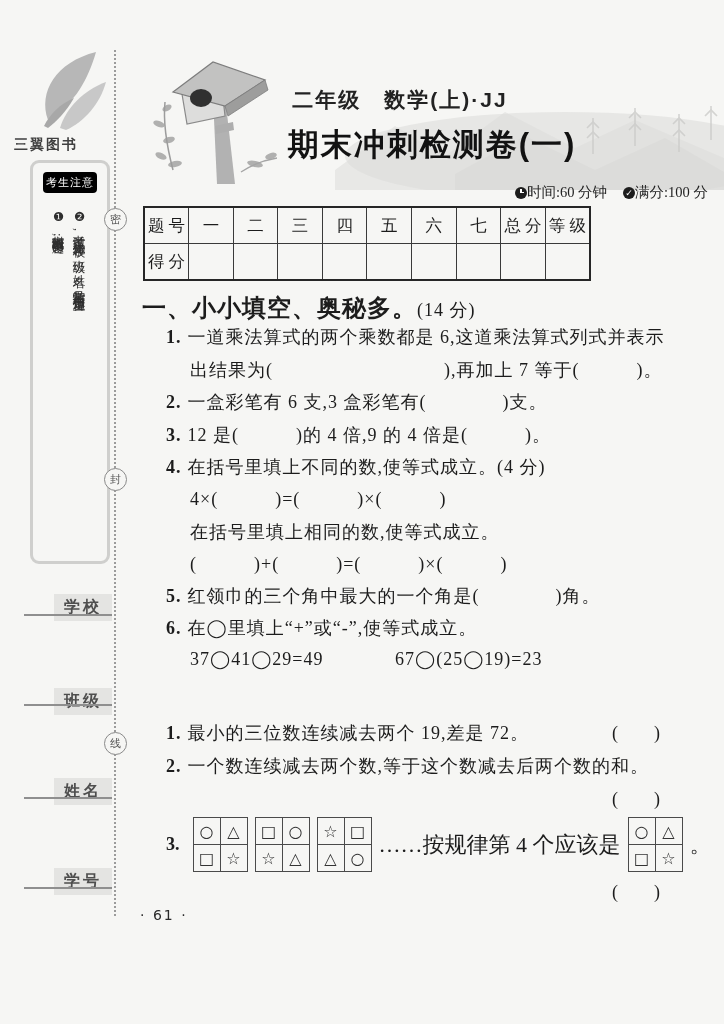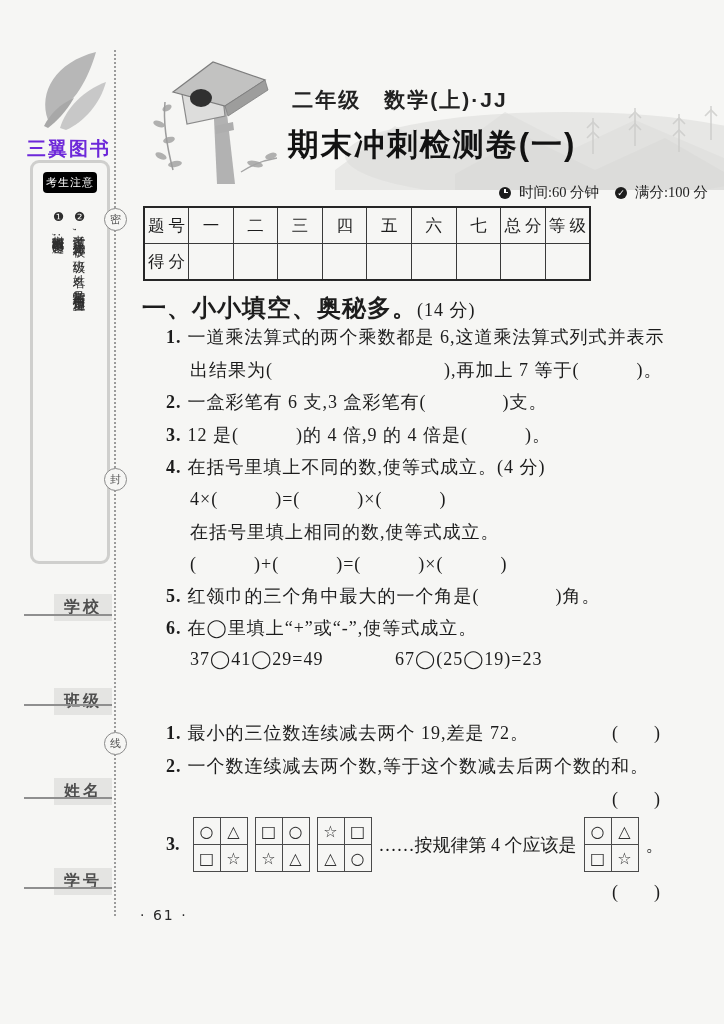--- a/index.html
+++ b/index.html
@@ -11,23 +11,23 @@
   
   .seal-line{position:absolute; left:114px; top:50px; height:866px; border-left:2px dotted #9b9b9b;}
   .seal-char{
     position:absolute; left:104px; width:21px; height:21px; border:1px solid #8a8a8a;
     border-radius:50%; background:#f6f6f4; font-size:11px; color:#555;
     display:flex; align-items:center; justify-content:center; z-index:2;
     font-family:"Liberation Sans","DejaVu Sans",sans-serif;
   }
   .logo-mark{position:absolute; left:30px; top:48px; width:80px; height:86px;}
   .logo-text{
-    position:absolute; left:14px; top:136px; width:110px; text-align:center;
+    position:absolute; left:14px; top:136px; width:110px; 
     font-family:"Liberation Sans","DejaVu Sans",sans-serif; font-weight:bold;
-    font-size:19px; color:#6d28d9; letter-spacing:2px;
+    font-size:14px; color:#404040; letter-spacing:2px;
   }
   .notice-box{position:absolute; left:30px; top:160px; width:74px; height:398px;
     border:3px solid #cfcfcd; border-radius:9px; background:transparent;}
   .notice-badge{
     position:absolute; top:9px; left:50%; transform:translateX(-50%);
     background:#000000; color:#fff; font-family:"Liberation Sans","DejaVu Sans",sans-serif;
     font-size:11px; padding:3px 3px; border-radius:4px; white-space:nowrap; letter-spacing:1px;
   }
   .notice-text{
     position:absolute; top:46px; left:50%; transform:translateX(-50%);
@@ -48,21 +48,21 @@
     position:absolute; left:140px; width:520px; top:86px; text-align:center;
     font-family:"Liberation Sans","DejaVu Sans",sans-serif; font-weight:bold;
     font-size:21px; letter-spacing:2px; color:#222;
   }
   .exam-title{
     position:absolute; left:140px; width:584px; top:124px; text-align:center;
     font-family:"Liberation Sans","DejaVu Sans",sans-serif; font-weight:bold;
     font-size:31px; letter-spacing:2px; color:#121212;
   }
   .meta-line{position:absolute; top:183px; right:16px; display:flex; gap:16px; align-items:center; font-size:14.5px; color:#222;}
-  .meta-item{display:flex; align-items:center; gap:8px;}
+  .meta-item{display:flex; align-items:center; gap:0;}
   .icon-clock{display:inline-block; width:12px; height:12px; background:#1d1d1d; border-radius:50%; position:relative;}
   .icon-clock::before{content:""; position:absolute; left:5px; top:2.5px; width:1.6px; height:4px; background:#fff;}
   .icon-clock::after{content:""; position:absolute; left:5.6px; top:5.4px; width:3.6px; height:1.6px; background:#fff;}
   .icon-check{display:inline-block; width:12px; height:12px; background:#1d1d1d; border-radius:50%; color:#fff;
     font-size:9px; line-height:12px; text-align:center; font-family:"DejaVu Sans",sans-serif;}
   .icon-check::after{content:"\2713";}
   
   .score-table{position:absolute; left:143px; top:206px; width:448px; border-collapse:collapse; table-layout:fixed;
     border:2px solid #262626;}
   .score-table td{border:1px solid #3a3a3a; height:35px; text-align:center; font-size:16.5px; padding:0; color:#1c1c1c;}
@@ -72,21 +72,21 @@
   .sec-score{font-family:"Liberation Serif","DejaVu Sans",serif; font-weight:normal; font-size:18px;}
   .qnum{font-weight:bold; margin-right:6px;}
   .bracket-right{position:absolute; left:612px; font-size:18px;}
   
   .q3row{position:absolute; left:166px; top:817px; width:548px; display:flex; align-items:center; gap:7px;}
   .sgrid{border-collapse:collapse; flex:none;}
   .sgrid td{
     width:26px; height:26px; border:1.5px solid #4a4a4a; text-align:center; vertical-align:middle;
     font-family:"DejaVu Sans",sans-serif; font-size:16px; color:#333; padding:0;
   }
-  .q3mid{font-size:18px; white-space:nowrap;}
+  .q3mid{font-size:22px; white-space:nowrap;}
   .page-number{position:absolute; left:140px; width:584px; top:907px; font-size:14px;
     letter-spacing:2px; color:#2a2a2a; font-family:"DejaVu Sans",sans-serif;}
 </style>
 </head>
 <body>
 
 <div class="page">
 
   <div>
     <svg class="logo-mark" viewBox="0 0 80 86">

